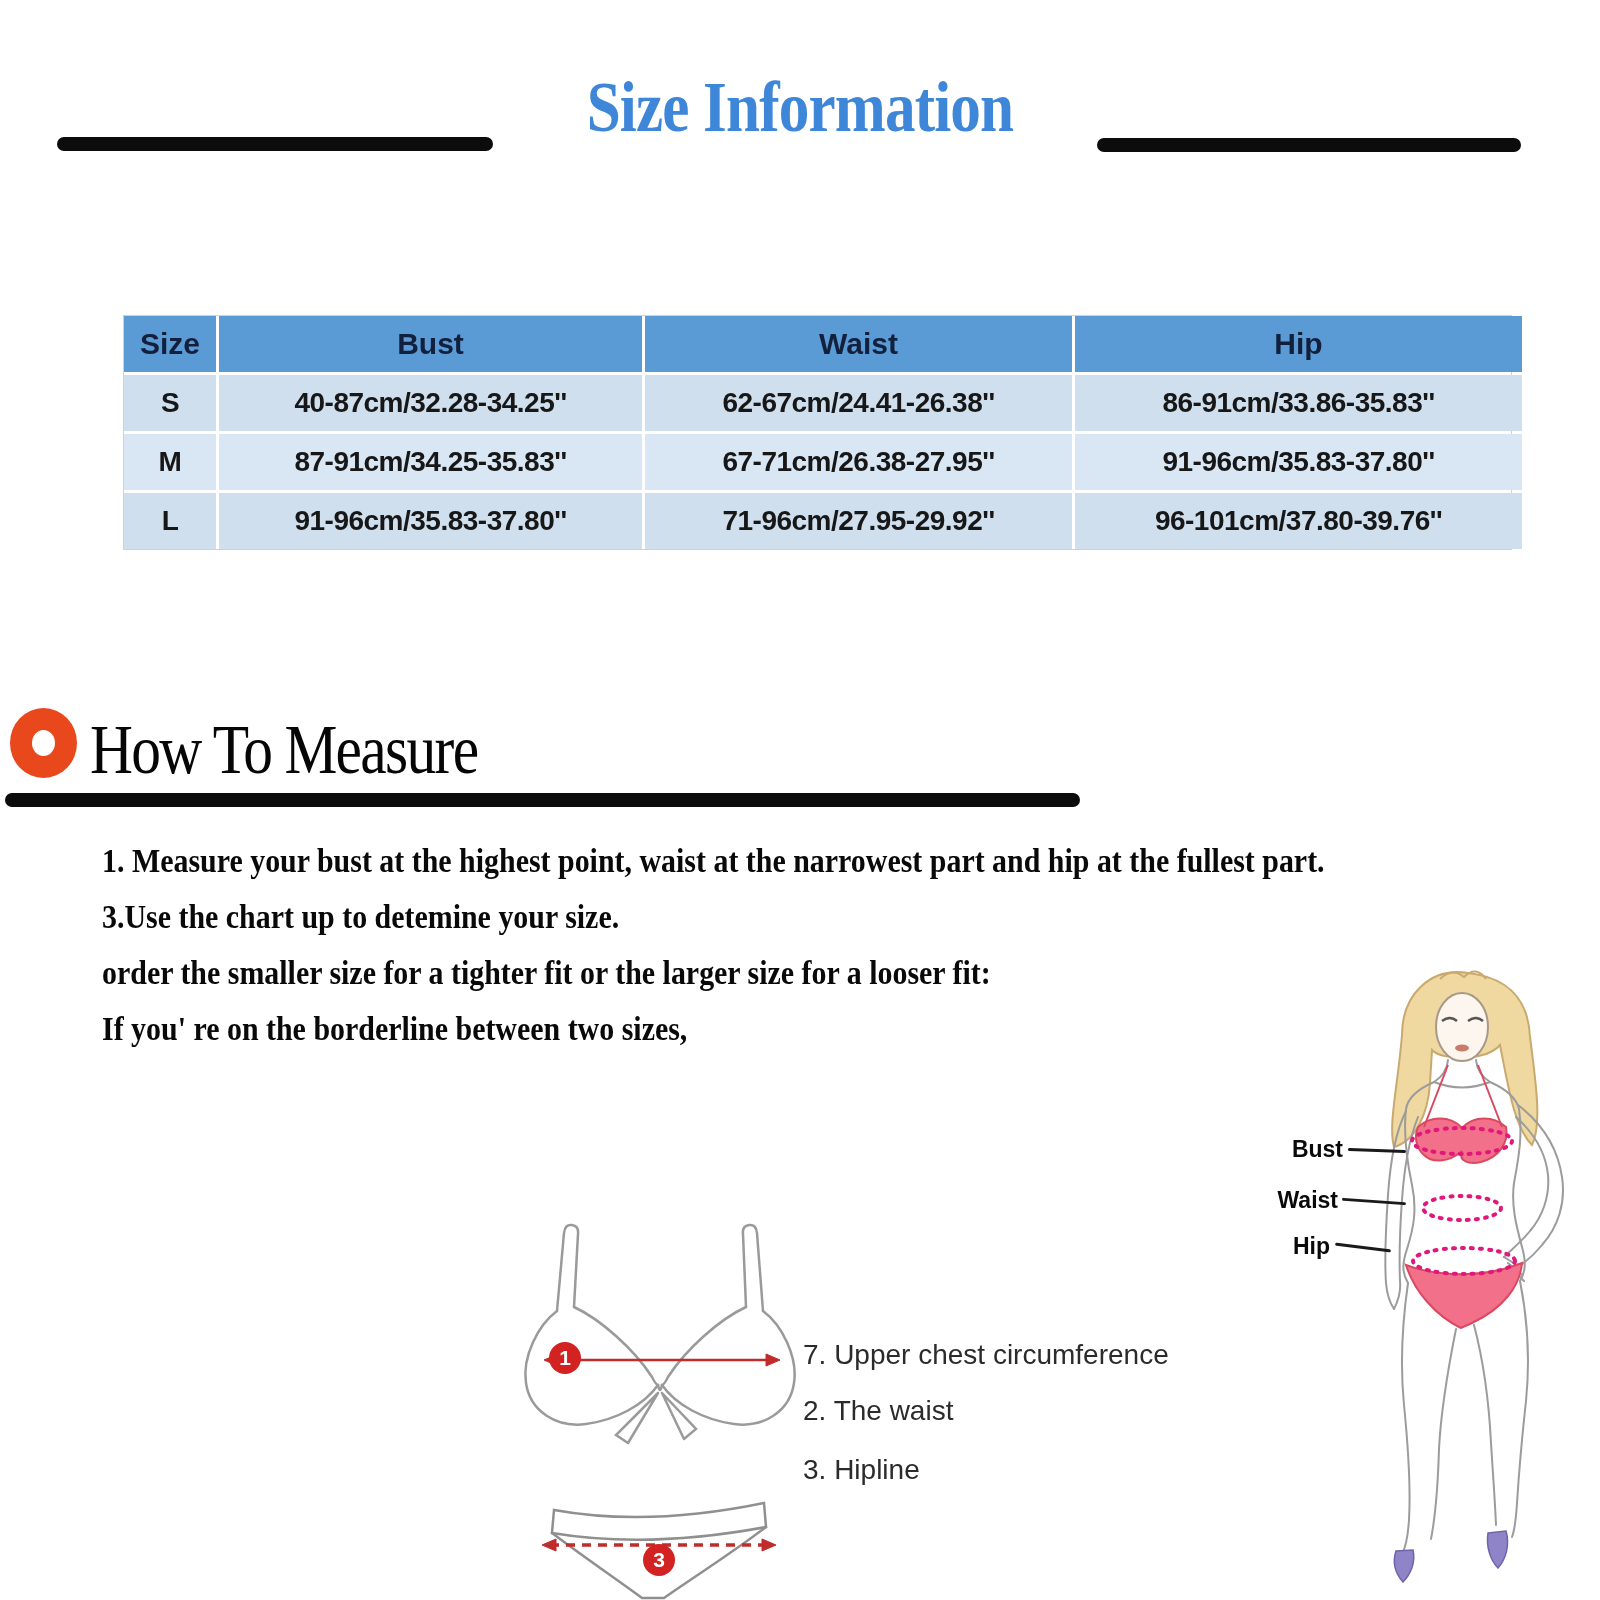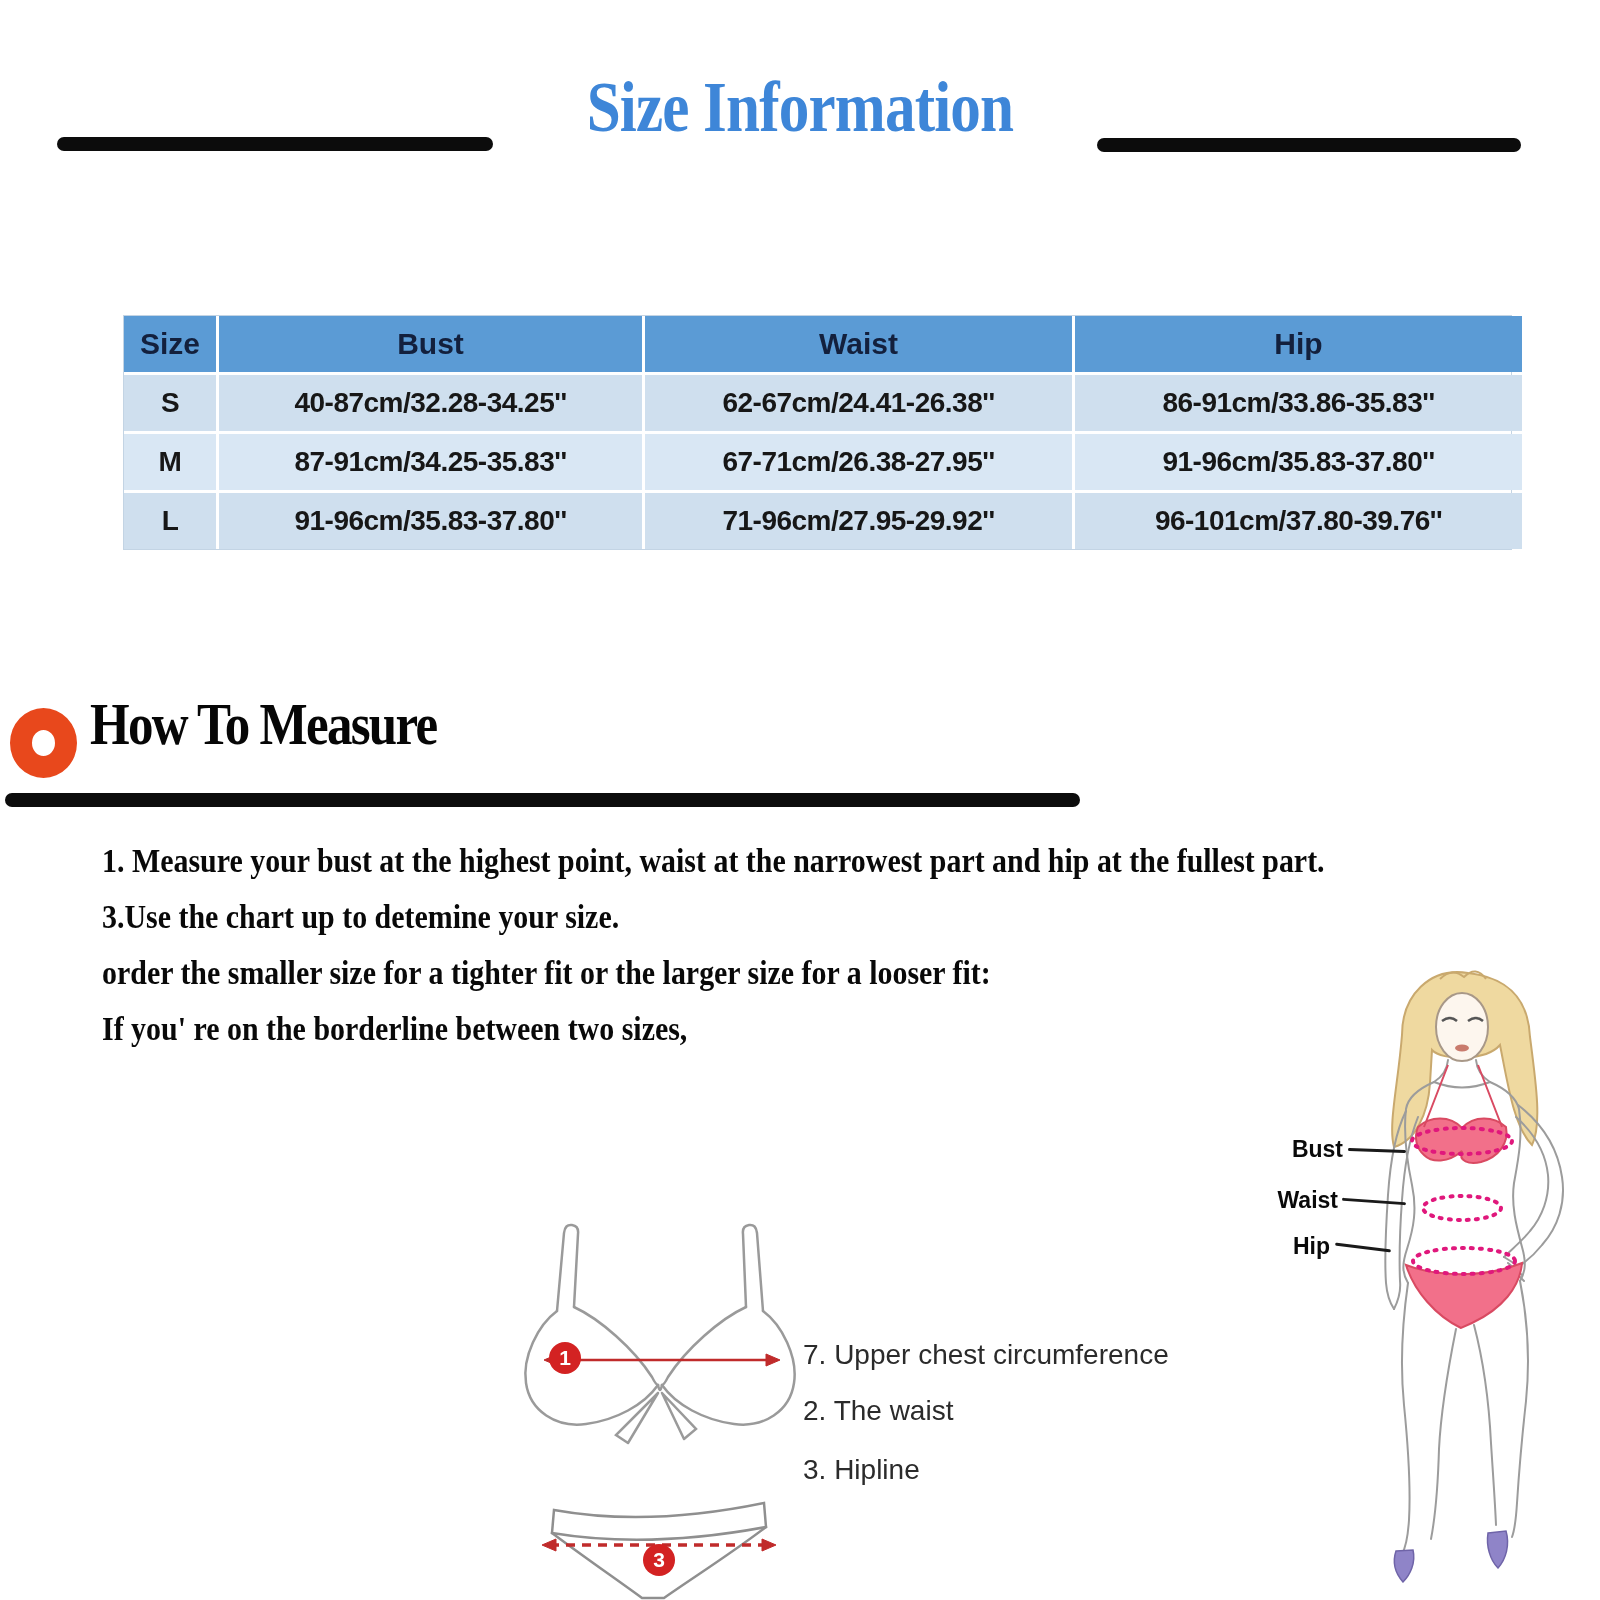--- a/index.html
+++ b/index.html
@@ -44,22 +44,22 @@
   .row-a{background:var(--row-a);}
   .row-b{background:var(--row-b);}
   .td{font-size:28px;color:#171717;letter-spacing:-.5px;}
 
   
   .donut{
     left:10px;top:708px;width:67px;height:70px;border-radius:50%;
     border:22px solid var(--bullet-orange);background:#fff;
   }
   .htm-heading{
-    left:90px;top:690px;height:100px;display:flex;align-items:flex-start;
-    font-family:"Liberation Serif",serif;font-weight:700;font-size:60px;
+    left:90px;top:690px;height:100px;display:flex;align-items:flex-end;
+    font-family:"Liberation Serif",serif;font-weight:400;font-size:70px;
     color:#060606;letter-spacing:-2px;
   }
   .htm-underline{left:5px;top:793px;width:1075px;}
 
   .instructions{left:102px;top:833px;}
   .instr-line{
     height:56px;display:flex;align-items:center;
     font-family:"Liberation Serif",serif;font-weight:700;font-size:34px;color:#090909;
   }
 

